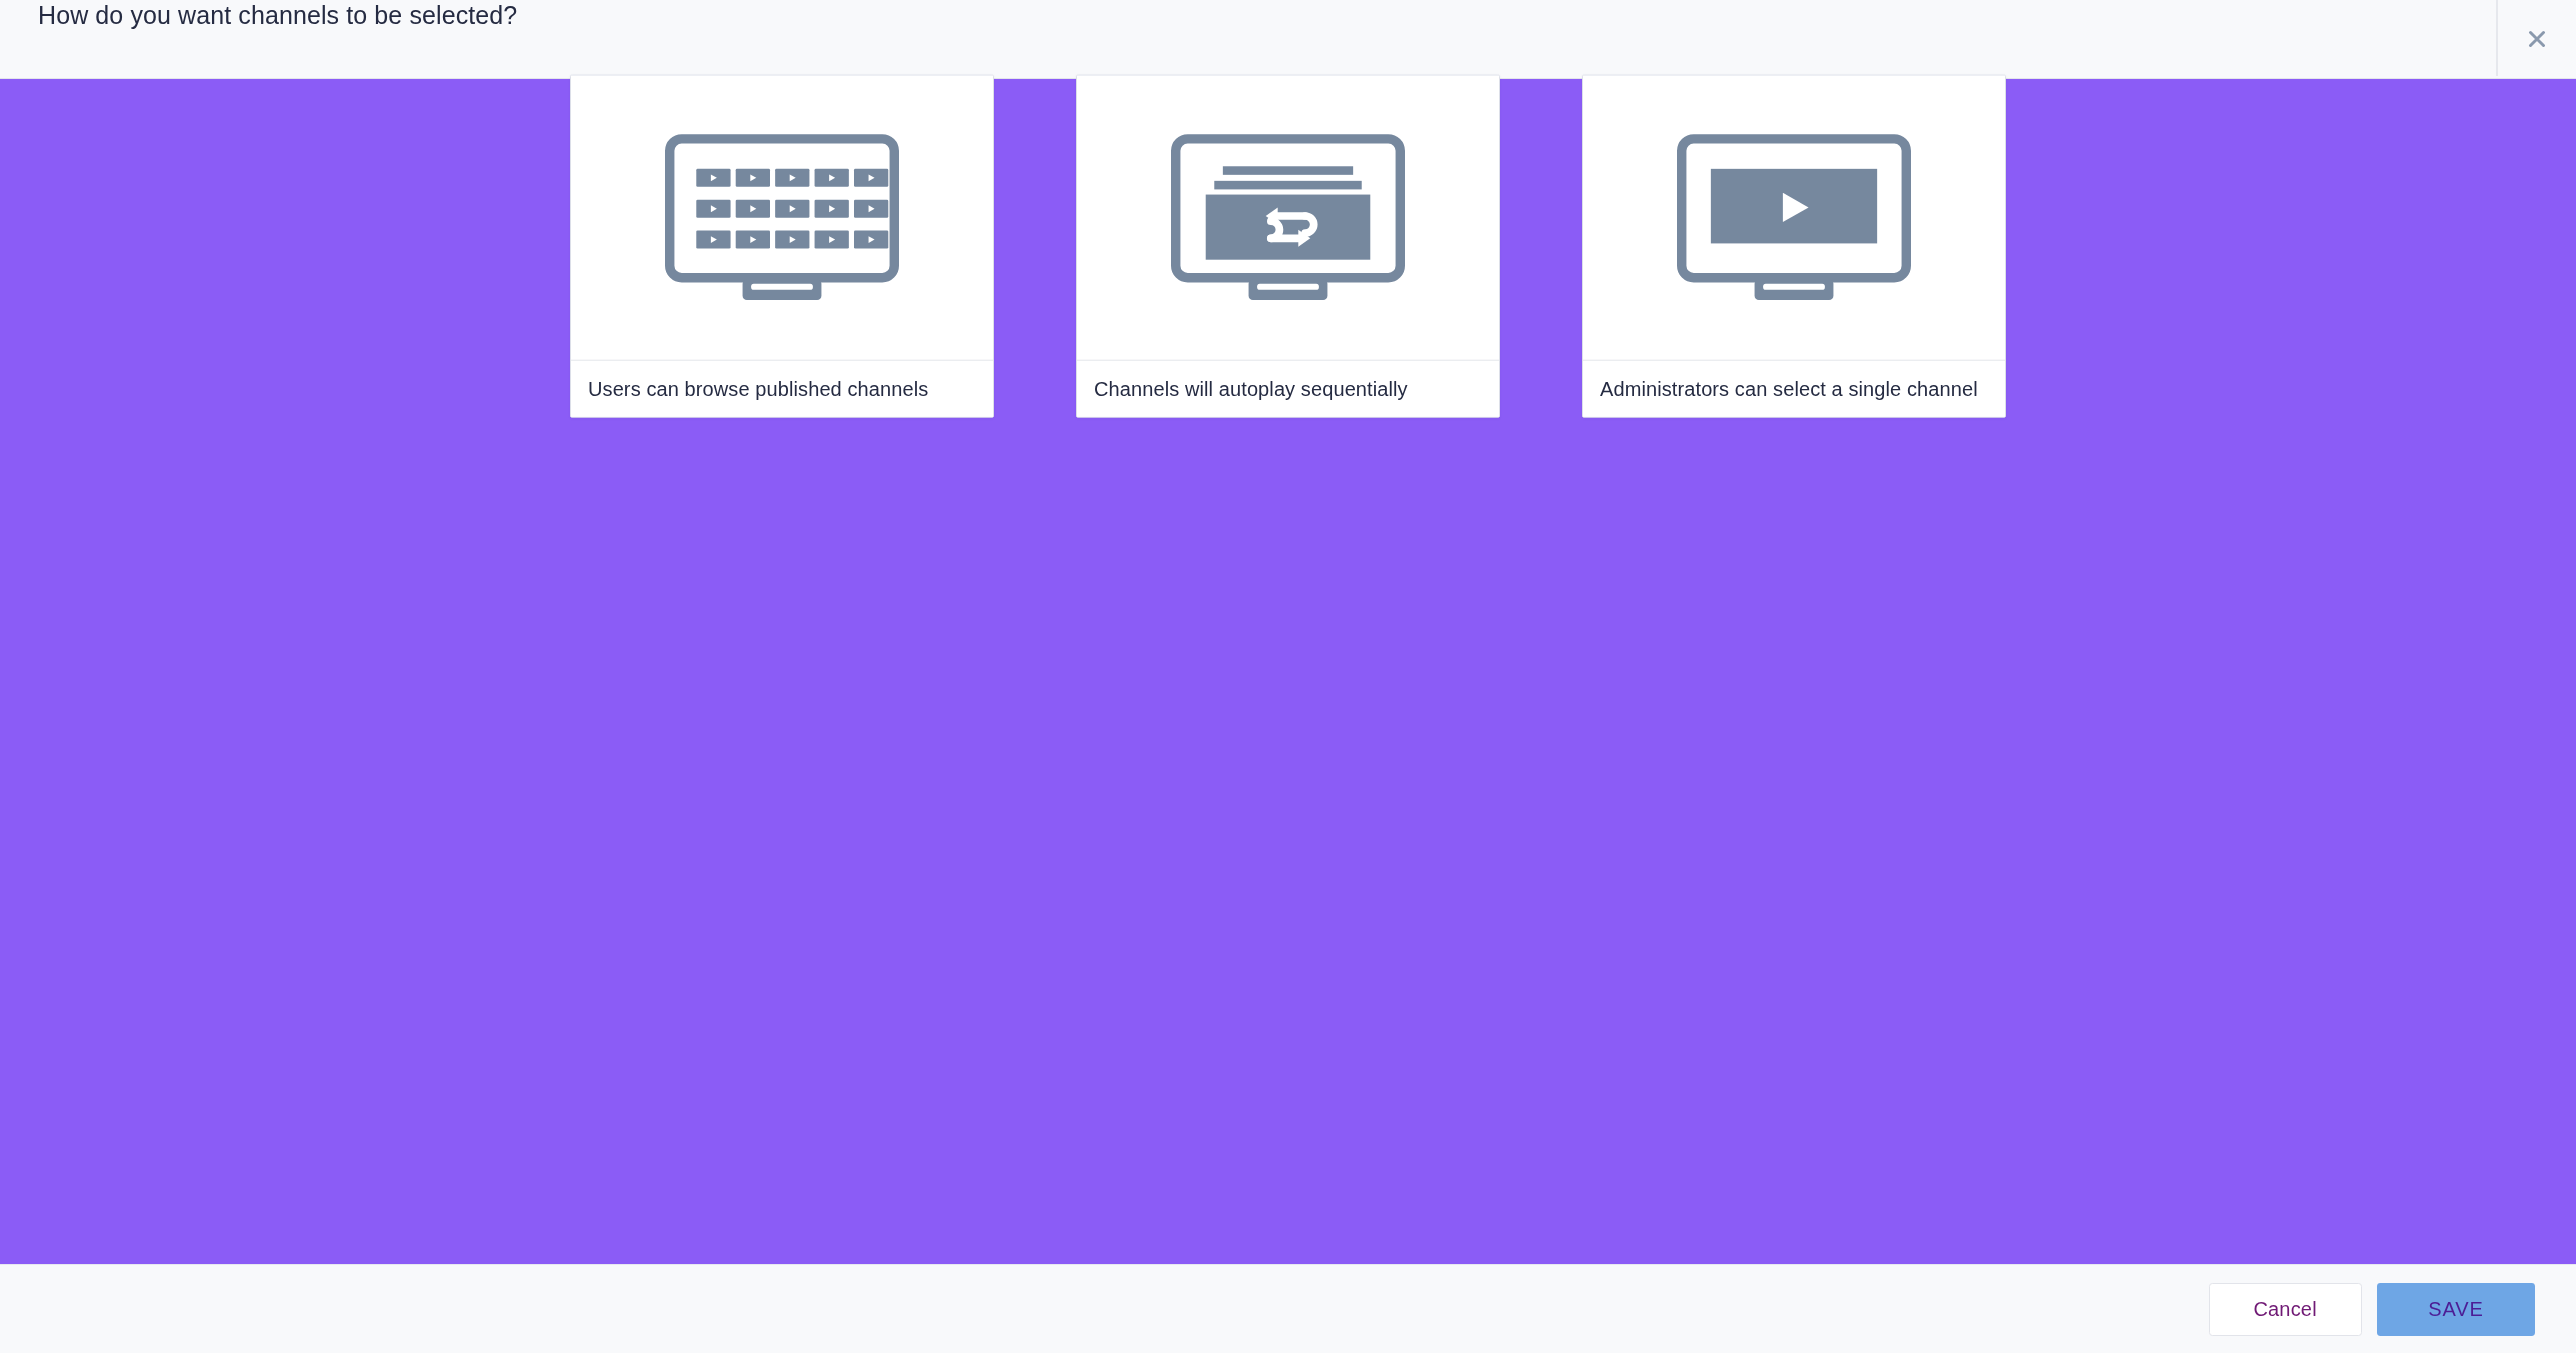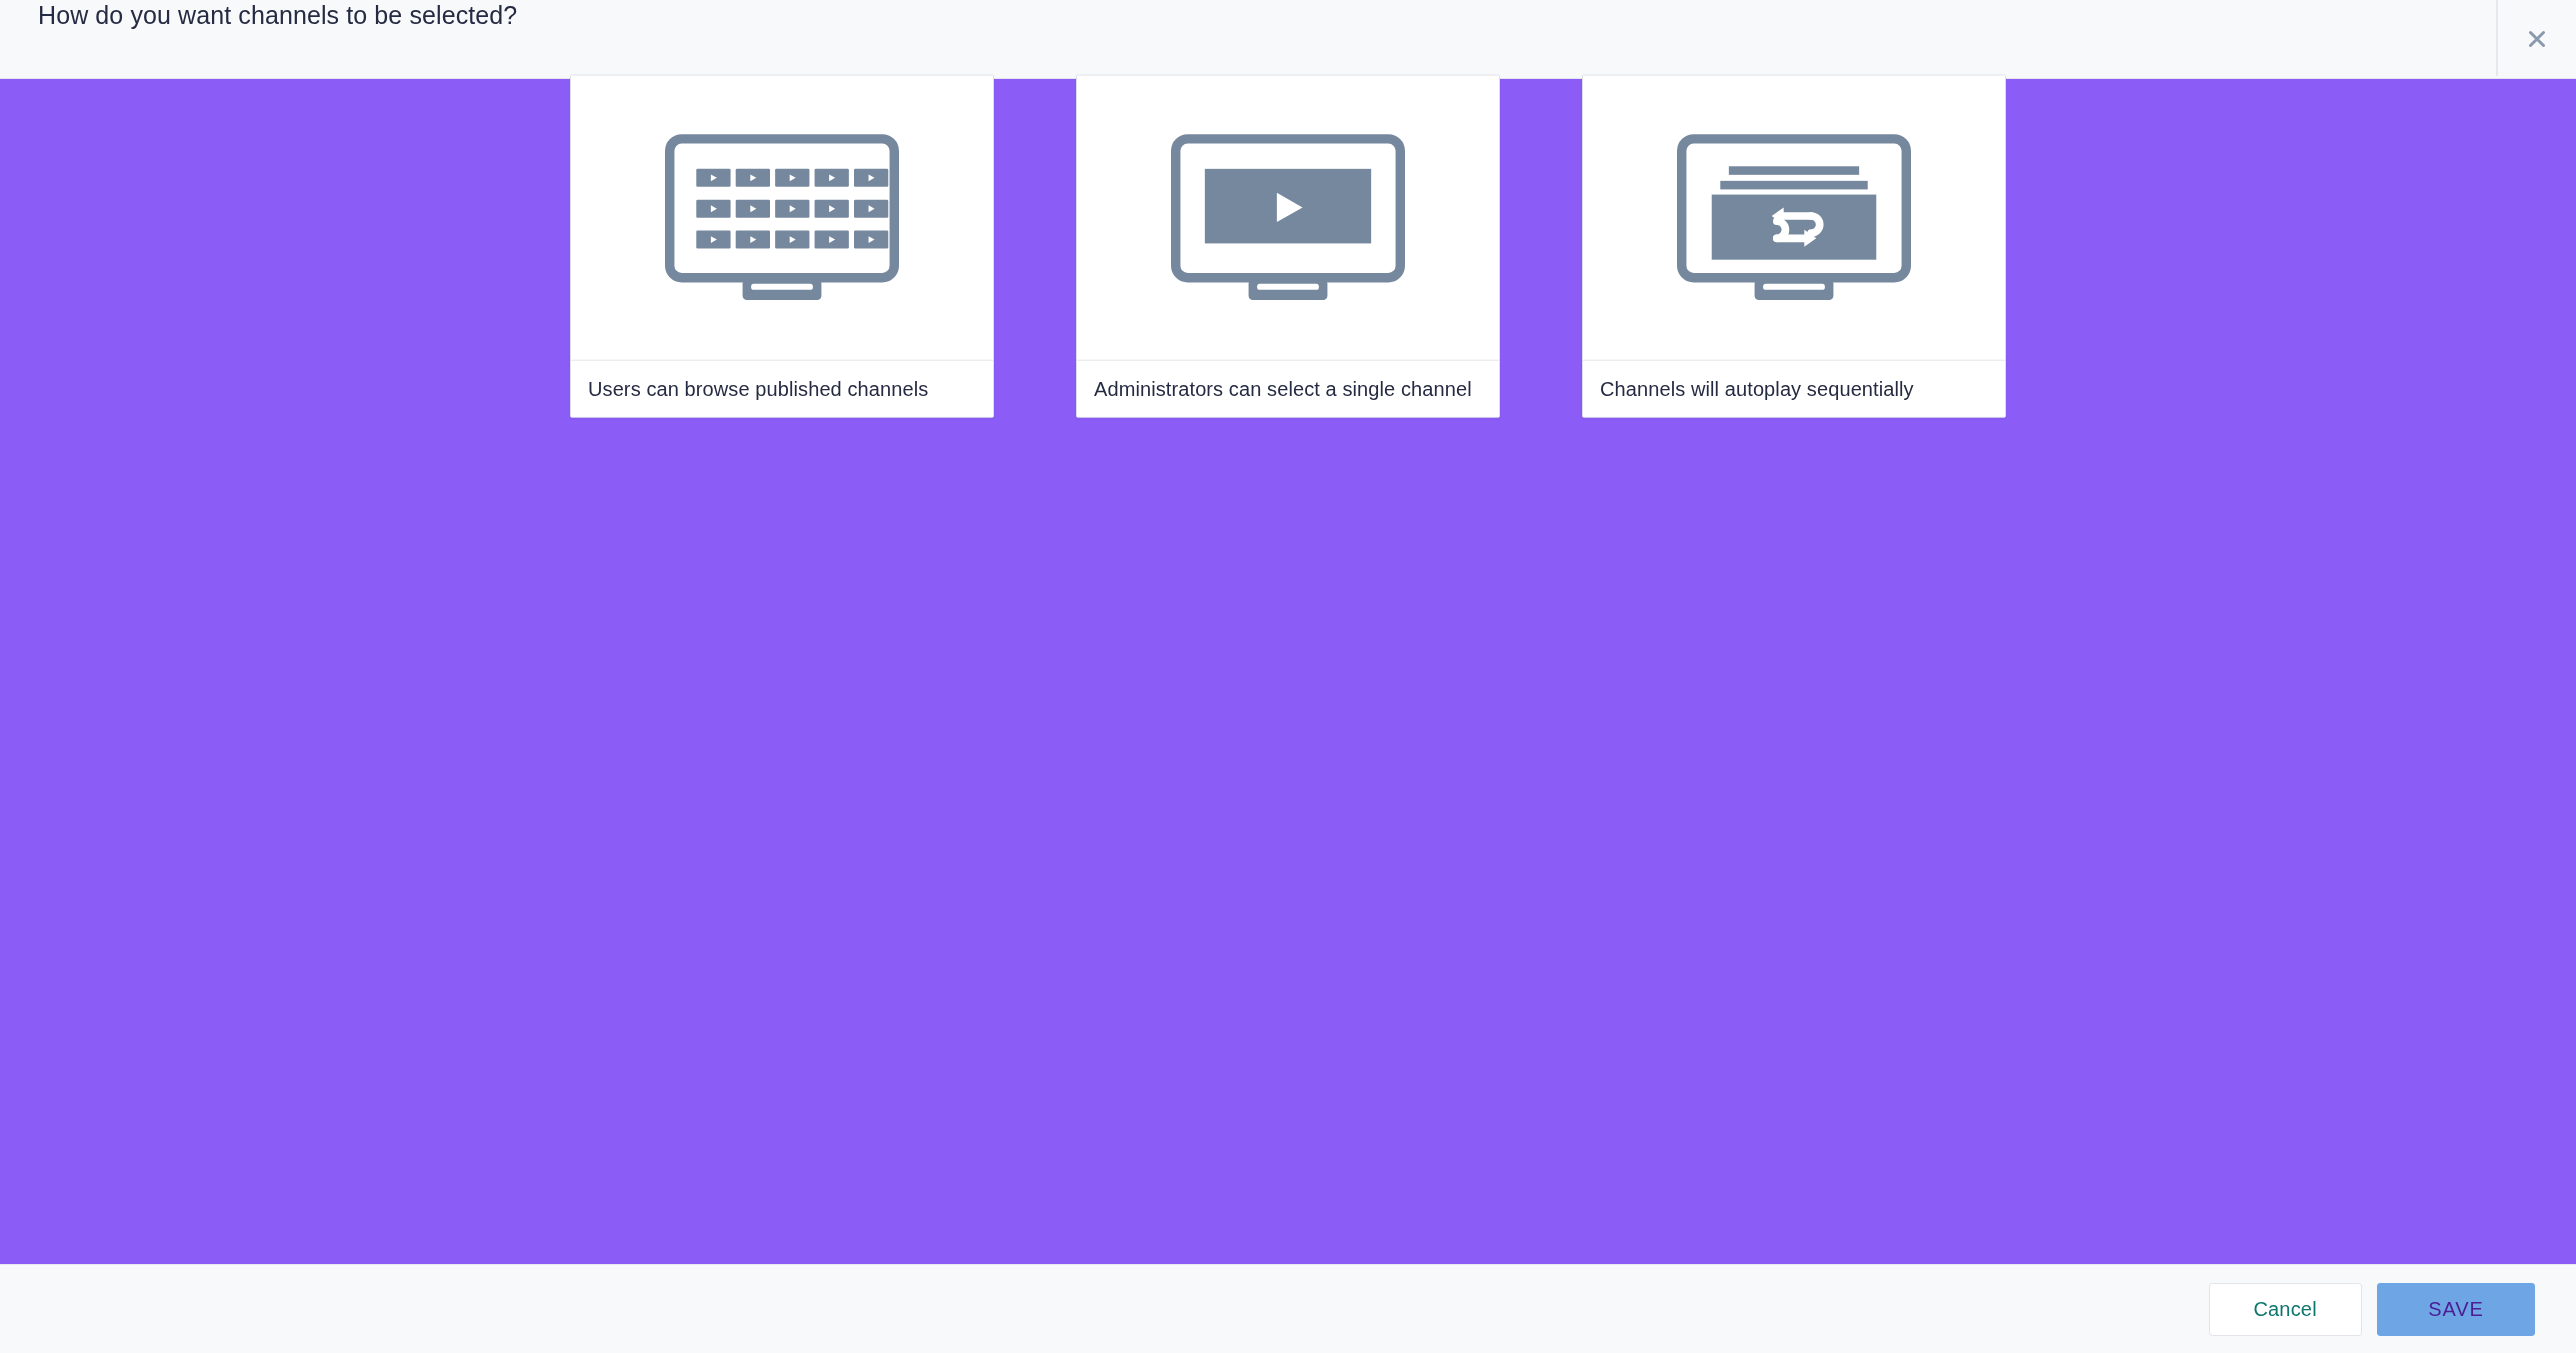--- a/index.html
+++ b/index.html
@@ -146,21 +146,21 @@
     justify-content: center;
     border: none;
     letter-spacing: 0.2px;
   }
 
   .btn-cancel {
     width: 153px;
     height: 53px;
     background: #ffffff;
     border: 1.7px solid #e2e4ea;
-    color: #0f766e;
+    color: #701a75;
     font-weight: 400;
   }
 
   .btn-save {
     width: 158px;
     height: 53px;
     background: #6ea6e5;
     color: #4c1d95;
     font-weight: 400;
     letter-spacing: 0.9px;
@@ -234,39 +234,20 @@
                 <path d="M57 121.5 l7 4 -7 4 z"></path>
                 <path d="M103 121.5 l7 4 -7 4 z"></path>
                 <path d="M149 121.5 l7 4 -7 4 z"></path>
                 <path d="M195 121.5 l7 4 -7 4 z"></path>
                 <path d="M241 121.5 l7 4 -7 4 z"></path>
               </g>
             </svg>
           </span>
         </div>
         <div class="card-label">Users can browse published channels</div>
-      </div>
-
-      <div class="option-card">
-        <div class="card-illustration">
-          <span>
-            <svg width="240" height="172" viewBox="0 0 280 200" aria-hidden="true">
-
-              <rect x="9" y="8" width="262" height="162" rx="14" ry="14" fill="none" stroke="#76889e" stroke-width="11"></rect>
-
-              <rect x="94" y="172" width="92" height="24" rx="5" ry="5" fill="#76889e"></rect>
-              <rect x="104" y="177" width="72" height="7" rx="3" ry="3" fill="#ffffff"></rect>
-
-              <rect x="43" y="43" width="194" height="87" fill="#76889e"></rect>
-
-              <path d="M127 71 l30 17 -30 17 z" fill="#ffffff"></path>
-            </svg>
-          </span>
-        </div>
-        <div class="card-label">Administrators can select a single channel</div>
       </div>
 
       <div class="option-card">
         <div class="card-illustration">
           <span>
             <svg width="240" height="172" viewBox="0 0 280 200" aria-hidden="true">
 
               <rect x="9" y="8" width="262" height="162" rx="14" ry="14" fill="none" stroke="#76889e" stroke-width="11"></rect>
 
               <rect x="94" y="172" width="92" height="24" rx="5" ry="5" fill="#76889e"></rect>
@@ -286,20 +267,39 @@
               <g fill="#ffffff">
                 <path d="M128 88 l-14 10 14 10 z"></path>
                 <path d="M152 114 l14 10 -14 10 z"></path>
               </g>
             </svg>
           </span>
         </div>
         <div class="card-label">Channels will autoplay sequentially</div>
       </div>
 
+      <div class="option-card">
+        <div class="card-illustration">
+          <span>
+            <svg width="240" height="172" viewBox="0 0 280 200" aria-hidden="true">
+
+              <rect x="9" y="8" width="262" height="162" rx="14" ry="14" fill="none" stroke="#76889e" stroke-width="11"></rect>
+
+              <rect x="94" y="172" width="92" height="24" rx="5" ry="5" fill="#76889e"></rect>
+              <rect x="104" y="177" width="72" height="7" rx="3" ry="3" fill="#ffffff"></rect>
+
+              <rect x="43" y="43" width="194" height="87" fill="#76889e"></rect>
+
+              <path d="M127 71 l30 17 -30 17 z" fill="#ffffff"></path>
+            </svg>
+          </span>
+        </div>
+        <div class="card-label">Administrators can select a single channel</div>
+      </div>
+
     </div>
   </div>
 
   <div class="dialog-footer">
     <button class="btn btn-cancel">Cancel</button>
     <button class="btn btn-save">SAVE</button>
   </div>
 
 </div>
 

